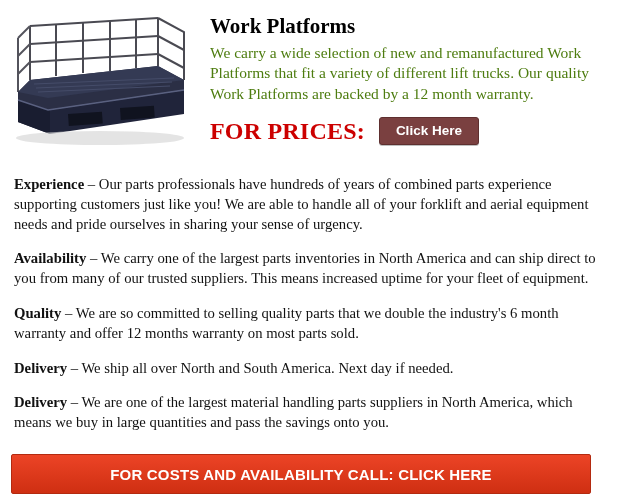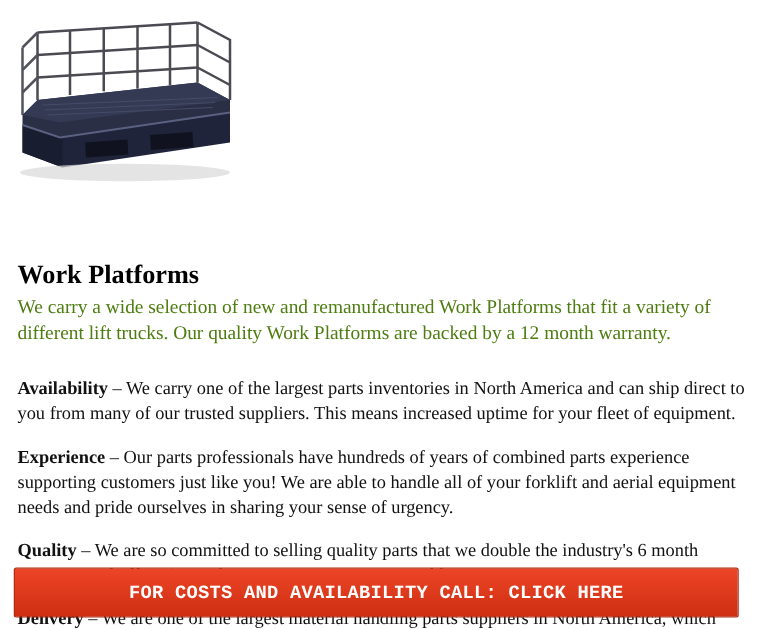--- a/index.html
+++ b/index.html
@@ -17,24 +17,23 @@
   .page {
     position: relative;
     width: 619px;
     height: 504px;
     box-sizing: border-box;
   }
 
   
   .top {
     display: flex;
-    align-items: flex-start;
+    align-items: center;
     padding: 8px 10px 0 8px;
     box-sizing: border-box;
-    flex-direction: column;
   }
   .photo-wrap {
     width: 196px;
     flex: 0 0 196px;
     padding-top: 2px;
   }
   .photo {
     position: relative;
     width: 190px;
     height: 140px;
@@ -112,21 +111,21 @@
     position: absolute;
     left: 11px;
     right: 28px;
     bottom: 10px;
     height: 38px;
     background: #e03a1e;
     background: linear-gradient(#ec4426, #cf2f12);
     border: 1px solid #b32a10;
     border-radius: 2px;
     color: #ffffff;
-    font-family: Liberation Mono, monospace;
+    font-family: Liberation Sans, sans-serif;
     font-weight: bold;
     font-size: 15px;
     display: flex;
     align-items: center;
     justify-content: center;
     letter-spacing: 0.2px;
     cursor: pointer;
   }
 </style>
 </head>
@@ -184,37 +183,44 @@
 
           <ellipse cx="92" cy="128" rx="84" ry="7" fill="#d9d9d9" opacity="0.7"></ellipse>
         </svg>
       </div>
     </div>
 
     <div class="intro">
       <h1 class="title">Work Platforms</h1>
       <p class="intro-text">We carry a wide selection of new and remanufactured Work Platforms that fit a variety of different lift trucks. Our quality Work Platforms are backed by a 12 month warranty.</p>
 
+      <div class="prices-row">
+        <span class="prices-label">FOR PRICES:</span>
+        <button class="click-here-btn">Click Here</button>
+      </div>
     </div>
   </div>
 
   <div class="body-sections">
 
     <p class="section">
+      <span class="lead">Experience</span><span> – Our parts professionals have hundreds of years of combined parts experience supporting customers just like you!  We are able to handle all of your forklift and aerial equipment needs and pride ourselves in sharing your sense of urgency.</span>
+    </p>
+
+    <p class="section">
       <span class="lead">Availability</span><span> – We carry one of the largest parts inventories in North America and can ship direct to you from many of our trusted suppliers.  This means increased uptime for your fleet of equipment.</span>
     </p>
 
     <p class="section">
-      <span class="lead">Experience</span><span> – Our parts professionals have hundreds of years of combined parts experience supporting customers just like you!  We are able to handle all of your forklift and aerial equipment needs and pride ourselves in sharing your sense of urgency.</span>
-    </p>
-
-    <p class="section">
       <span class="lead">Quality</span><span> – We are so committed to selling quality parts that we double the industry's 6 month warranty and offer 12 months warranty on most parts sold.</span>
     </p>
 
+    <p class="section">
+      <span class="lead">Delivery</span><span> – We ship all over North and South America.  Next day if needed.</span>
+    </p>
 
     <p class="section">
       <span class="lead">Delivery</span><span> – We are one of the largest material handling parts suppliers in North America, which means we buy in large quantities and pass the savings onto you.</span>
     </p>
 
   </div>
 
   <div class="cta-bar">FOR COSTS AND AVAILABILITY CALL: CLICK HERE</div>
 
 </div>

